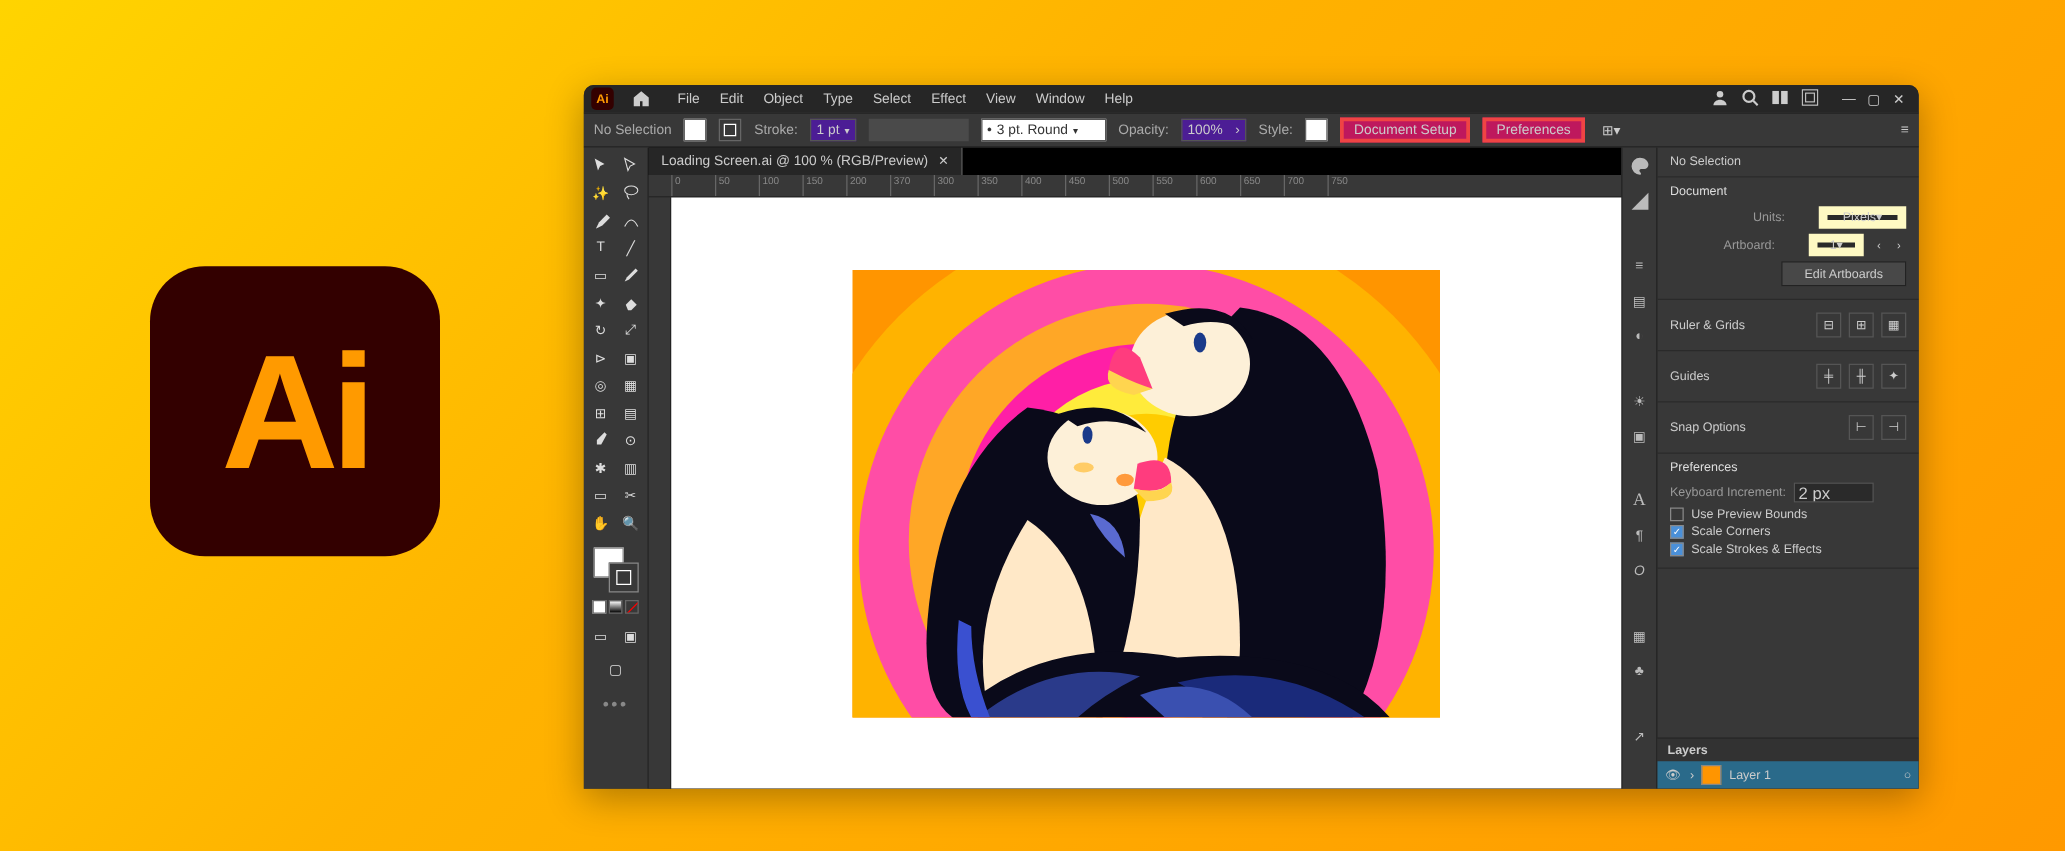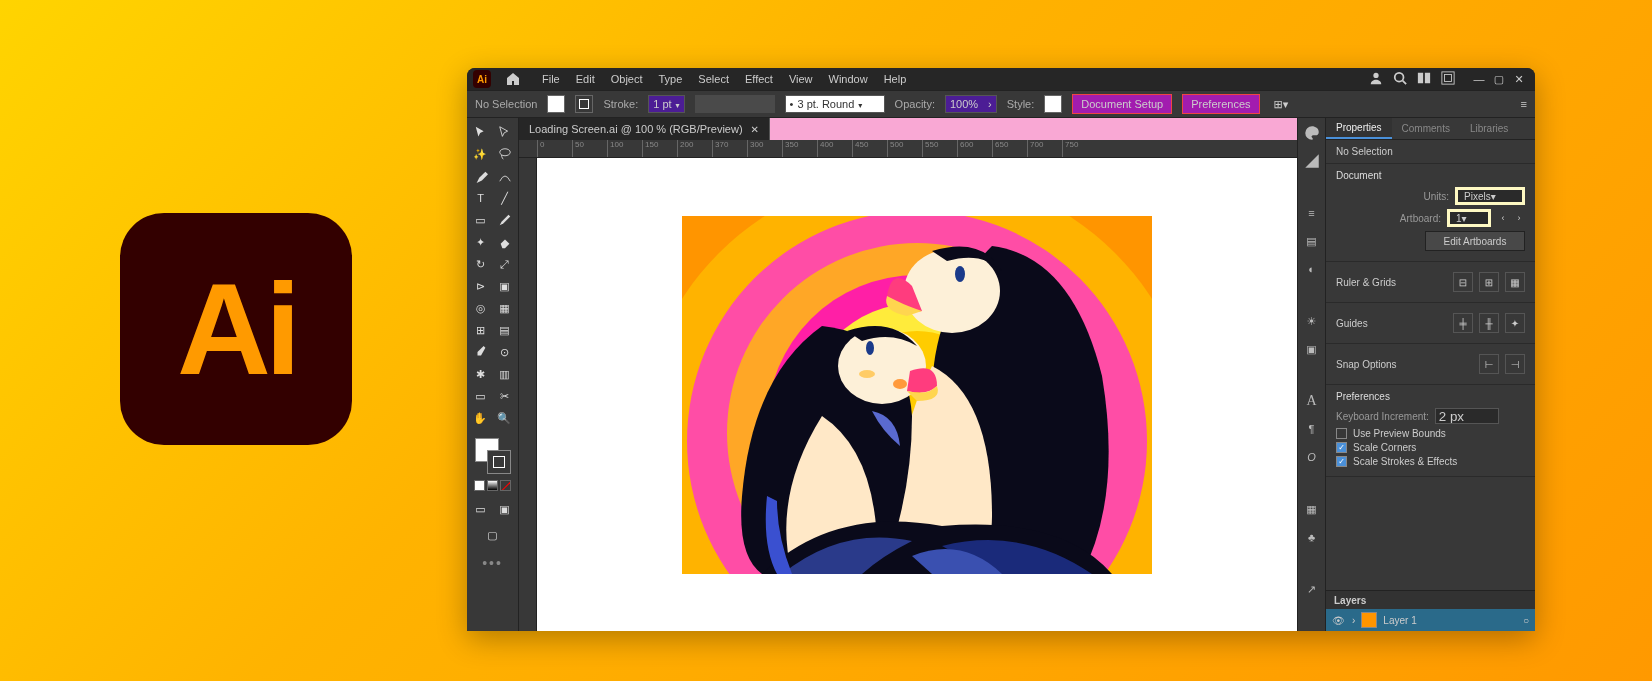--- a/index.html
+++ b/index.html
@@ -19,40 +19,40 @@
 .win-ctrl span{width:12px;height:12px;display:flex;align-items:center;justify-content:center;font-size:11px;}
 .control-bar{height:28px;background:#383838;border-top:1px solid #222;border-bottom:1px solid #222;display:flex;align-items:center;padding:0 8px;gap:10px;}
 .ctrl-label{color:#aaa;}
 .swatch{width:18px;height:18px;border:1px solid #666;}
 .swatch.white{background:#fff;}
 .swatch.stroke{background:#383838;position:relative;}
 .swatch.stroke::after{content:"";position:absolute;inset:3px;border:1px solid #fff;}
 .dropdown{height:18px;background:#4c1d95;border:1px solid #555;display:flex;align-items:center;padding:0 4px;gap:4px;}
 .dropdown .caret::after{content:"▾";font-size:8px;}
 .long-bar{width:80px;height:18px;background:#4a4a4a;}
-.btn{height:20px;background:#a21caf;border:1px solid #ef4444;padding:0 8px;display:flex;align-items:center;cursor:pointer;}
+.btn{height:20px;background:#be185d;border:3px solid #ef4444;padding:0 8px;display:flex;align-items:center;cursor:pointer;}
 .main-area{flex:1;display:flex;overflow:hidden;}
 .toolbox{width:52px;background:#383838;border-right:1px solid #222;display:flex;flex-direction:column;align-items:center;padding-top:4px;gap:2px;}
 .tool-row{display:flex;gap:0;}
 .tool{width:24px;height:20px;display:flex;align-items:center;justify-content:center;cursor:pointer;color:#ddd;}
 .tool svg{width:14px;height:14px;}
 .fill-stroke{margin-top:8px;position:relative;width:36px;height:36px;}
 .fill-box{position:absolute;top:0;left:0;width:24px;height:24px;background:#fff;border:1px solid #888;}
 .stroke-box{position:absolute;bottom:0;right:0;width:24px;height:24px;background:#383838;border:1px solid #888;}
 .stroke-box::after{content:"";position:absolute;inset:5px;border:1px solid #fff;}
 .mini-row{display:flex;gap:2px;margin-top:4px;}
 .mini{width:11px;height:11px;border:1px solid #666;}
 .mini.c{background:#fff;}
 .mini.g{background:linear-gradient(#fff,#000);}
 .mini.n{background:#383838;position:relative;overflow:hidden;}
 .mini.n::after{content:"";position:absolute;width:200%;height:1px;background:red;transform:rotate(-45deg);top:50%;left:-50%;}
 .screen-row{display:flex;gap:0;margin-top:6px;}
 .dots{margin-top:8px;color:#888;font-size:14px;letter-spacing:2px;}
 .doc-area{flex:1;display:flex;flex-direction:column;background:#262626;}
-.tab-bar{height:22px;background:#f9a8d4;display:flex;align-items:center;}
+.tab-bar{height:22px;background:#000000;display:flex;align-items:center;}
 .doc-tab{height:22px;background:#262626;border-right:1px solid #555;display:flex;align-items:center;padding:0 10px;gap:8px;}
 .doc-tab .x{font-size:10px;cursor:pointer;}
 .ruler-h{height:18px;background:#383838;border-bottom:1px solid #222;display:flex;align-items:flex-end;padding-left:18px;overflow:hidden;}
 .ruler-h .tick{flex:0 0 35px;height:100%;border-left:1px solid #666;font-size:8px;color:#888;padding-left:2px;}
 .canvas-wrap{flex:1;display:flex;}
 .ruler-v{width:18px;background:#383838;border-right:1px solid #222;}
 .canvas{flex:1;background:#fff;display:flex;align-items:center;justify-content:center;position:relative;}
 .artwork{width:470px;height:358px;position:relative;overflow:hidden;background:#ff9500;}
 .ring{position:absolute;border-radius:50%;top:50%;left:50%;transform:translate(-50%,-40%);}
 .r1{width:560px;height:560px;background:#ffb300;}
@@ -65,21 +65,21 @@
 .side-strip .sicon{width:18px;height:18px;display:flex;align-items:center;justify-content:center;cursor:pointer;color:#bbb;}
 .side-strip .gap{height:14px;}
 .panels{width:210px;background:#383838;border-left:1px solid #222;display:flex;flex-direction:column;font-size:10px;}
 .panel-tabs{height:22px;display:flex;align-items:center;border-bottom:1px solid #222;}
 .ptab{padding:4px 10px;cursor:pointer;color:#888;}
 .ptab.active{color:#eee;border-bottom:2px solid #4a90d9;background:#323232;}
 .psection{padding:6px 10px;border-bottom:1px solid #2a2a2a;}
 .psection-title{color:#ddd;margin-bottom:6px;}
 .prow{display:flex;align-items:center;gap:6px;margin:4px 0;justify-content:flex-end;}
 .prow-label{color:#999;flex:0 0 auto;}
-.psel{height:18px;background:#2a2a2a;border:3px solid #fef9c3;padding:0 6px;display:flex;align-items:center;justify-content:flex-start;width:70px;}
+.psel{height:18px;background:#2a2a2a;border:7px solid #fef9c3;padding:0 6px;display:flex;align-items:center;justify-content:center;width:70px;margin-left:21px;}
 .pbtn{height:20px;background:#484848;border:1px solid #222;display:flex;align-items:center;justify-content:center;cursor:pointer;width:100px;}
 .icon-set{display:flex;gap:6px;}
 .icon-box{width:20px;height:20px;border:1px solid #555;display:flex;align-items:center;justify-content:center;cursor:pointer;}
 .chk{display:flex;align-items:center;gap:6px;margin:3px 0;}
 .chk-box{width:11px;height:11px;border:1px solid #888;display:flex;align-items:center;justify-content:center;font-size:8px;}
 .chk-box.on{background:#4a90d9;color:#fff;}
 .pinput{width:64px;height:16px;background:#2a2a2a;border:1px solid #555;color:#ccc;padding:0 3px;}
 .layers-panel{border-top:1px solid #222;}
 .layers-head{height:18px;display:flex;align-items:center;padding:0 8px;background:#323232;font-weight:600;}
 .layer-row{height:22px;background:#2a6a8a;display:flex;align-items:center;padding:0 6px;gap:6px;}
@@ -373,25 +373,20 @@
       <div class="sicon">¶</div>
       <div class="sicon" style="font-style:italic">O</div>
       <div class="gap"></div>
       <div class="sicon">▦</div>
       <div class="sicon">♣</div>
       <div class="gap"></div>
       <div class="sicon">↗</div>
     </div>
 
     <div class="panels">
-      <div class="panel-tabs">
-        <div class="ptab active">Properties</div>
-        <div class="ptab">Comments</div>
-        <div class="ptab">Libraries</div>
-      </div>
       <div class="psection">
         <div>No Selection</div>
       </div>
       <div class="psection">
         <div class="psection-title">Document</div>
         <div class="prow">
           <span class="prow-label">Units:</span>
           <div class="psel">
               <span>Pixels</span>
               <span>▾</span>

